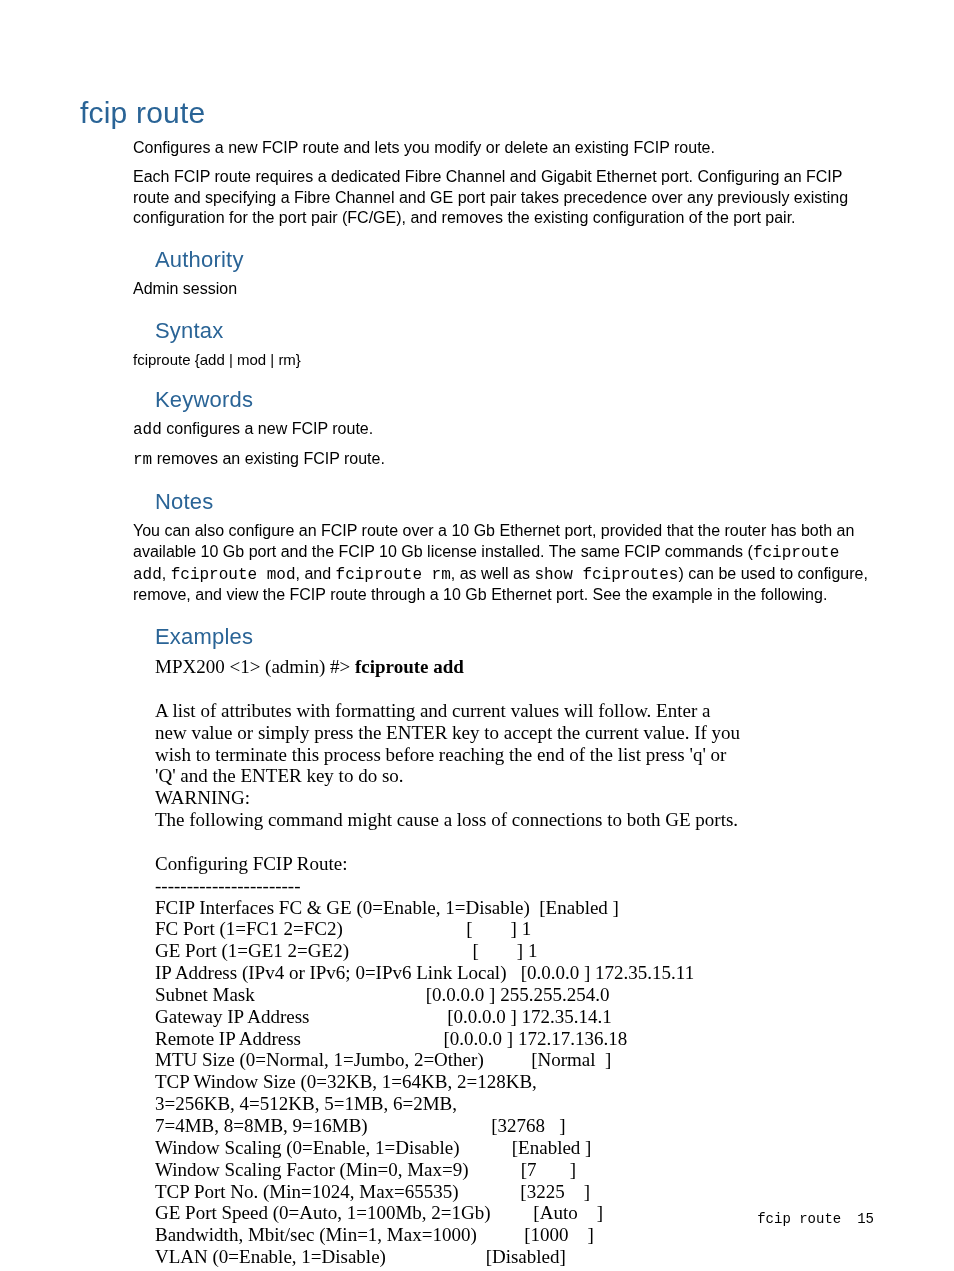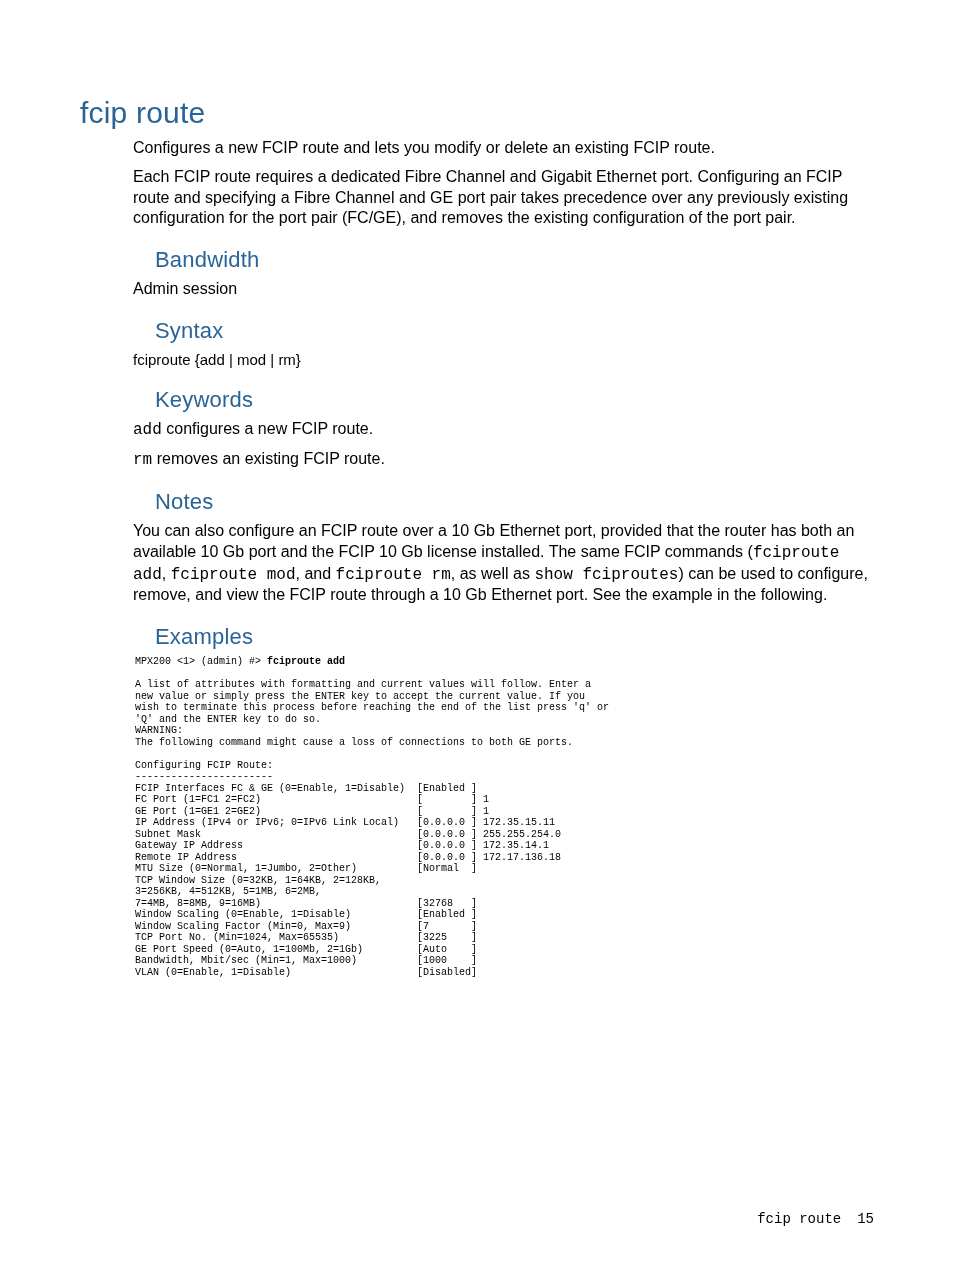--- a/index.html
+++ b/index.html
@@ -43,25 +43,25 @@
     margin: 18px 0 6px 75px;
     letter-spacing: 0.2px;
   }
   p.body {
     font-size: 16px;
     line-height: 1.3;
     margin: 6px 0 8px 53px;
     font-family: Arial, Helvetica, sans-serif;
   }
   .examples-block {
-    font-family: Liberation Mono, monospace;
-    font-size: 10px;
+    font-family: Liberation Serif, serif;
+    font-size: 19px;
     line-height: 1.15;
     white-space: pre;
-    margin: 6px 0 0 55px;
+    margin: 6px 0 0 75px;
   }
   .footer {
     position: absolute;
     bottom: 44px;
     right: 80px;
     font-size: 14px;
     font-family: Liberation Mono, monospace;
   }
   .footer .label { margin-right: 16px; }
   b { font-weight: bold; }
@@ -70,21 +70,21 @@
 <body>
 
 <div class="page">
 
 
   <h1 class="section-title">fcip route</h1>
 
   <p class="body">Configures a new FCIP route and lets you modify or delete an existing FCIP route.</p>
   <p class="body">Each FCIP route requires a dedicated Fibre Channel and Gigabit Ethernet port. Configuring an FCIP route and specifying a Fibre Channel and GE port pair takes precedence over any previously existing configuration for the port pair (FC/GE), and removes the existing configuration of the port pair.</p>
 
-  <h2 class="subhead">Bandwidth</h2>
+  <h2 class="subhead">Authority</h2>
   <p class="body">Admin session</p>
 
   <h2 class="subhead">Syntax</h2>
   <p class="body code-inline" style="font-size:15px;">fciproute {add | mod | rm}</p>
 
   <h2 class="subhead">Keywords</h2>
   <p class="body"><span class="code-inline">add</span><span> configures a new FCIP route.</span></p>
   <p class="body"><span class="code-inline">rm</span><span> removes an existing FCIP route.</span></p>
 
   <h2 class="subhead">Notes</h2>

